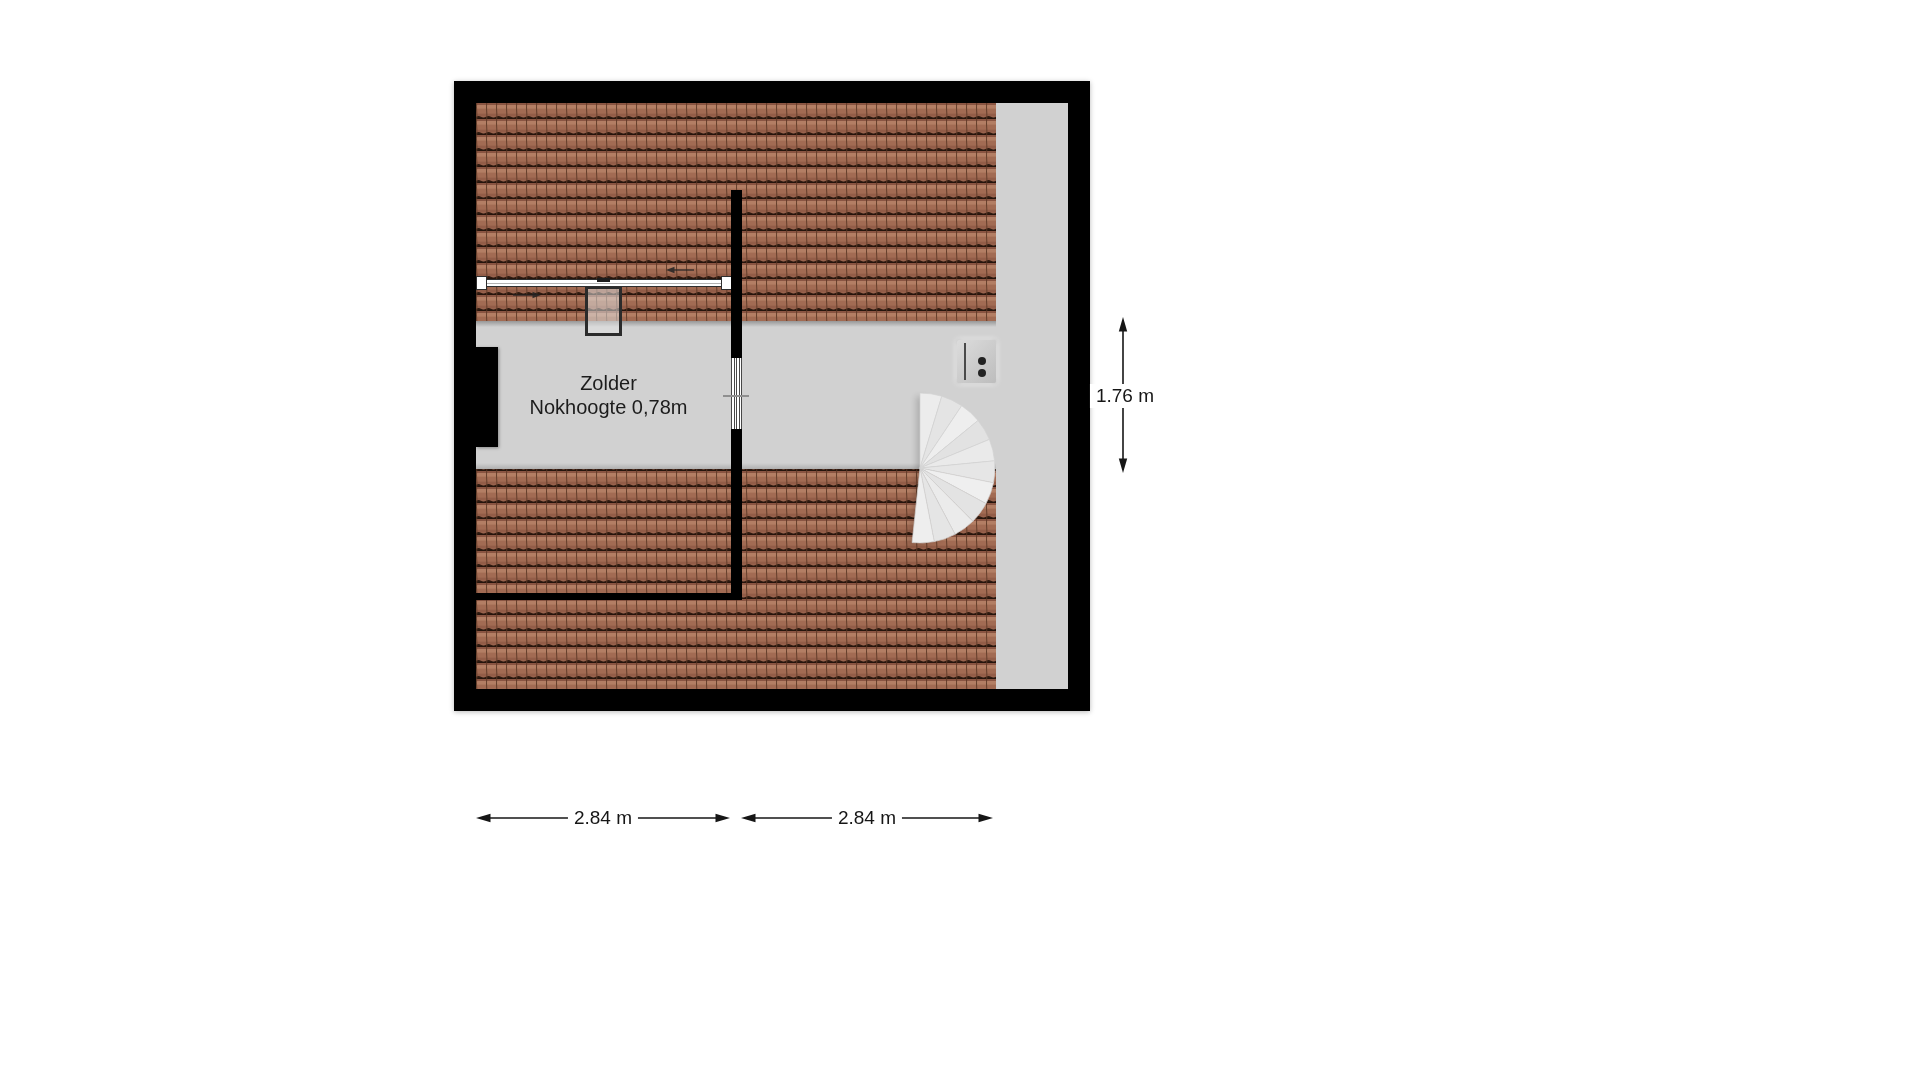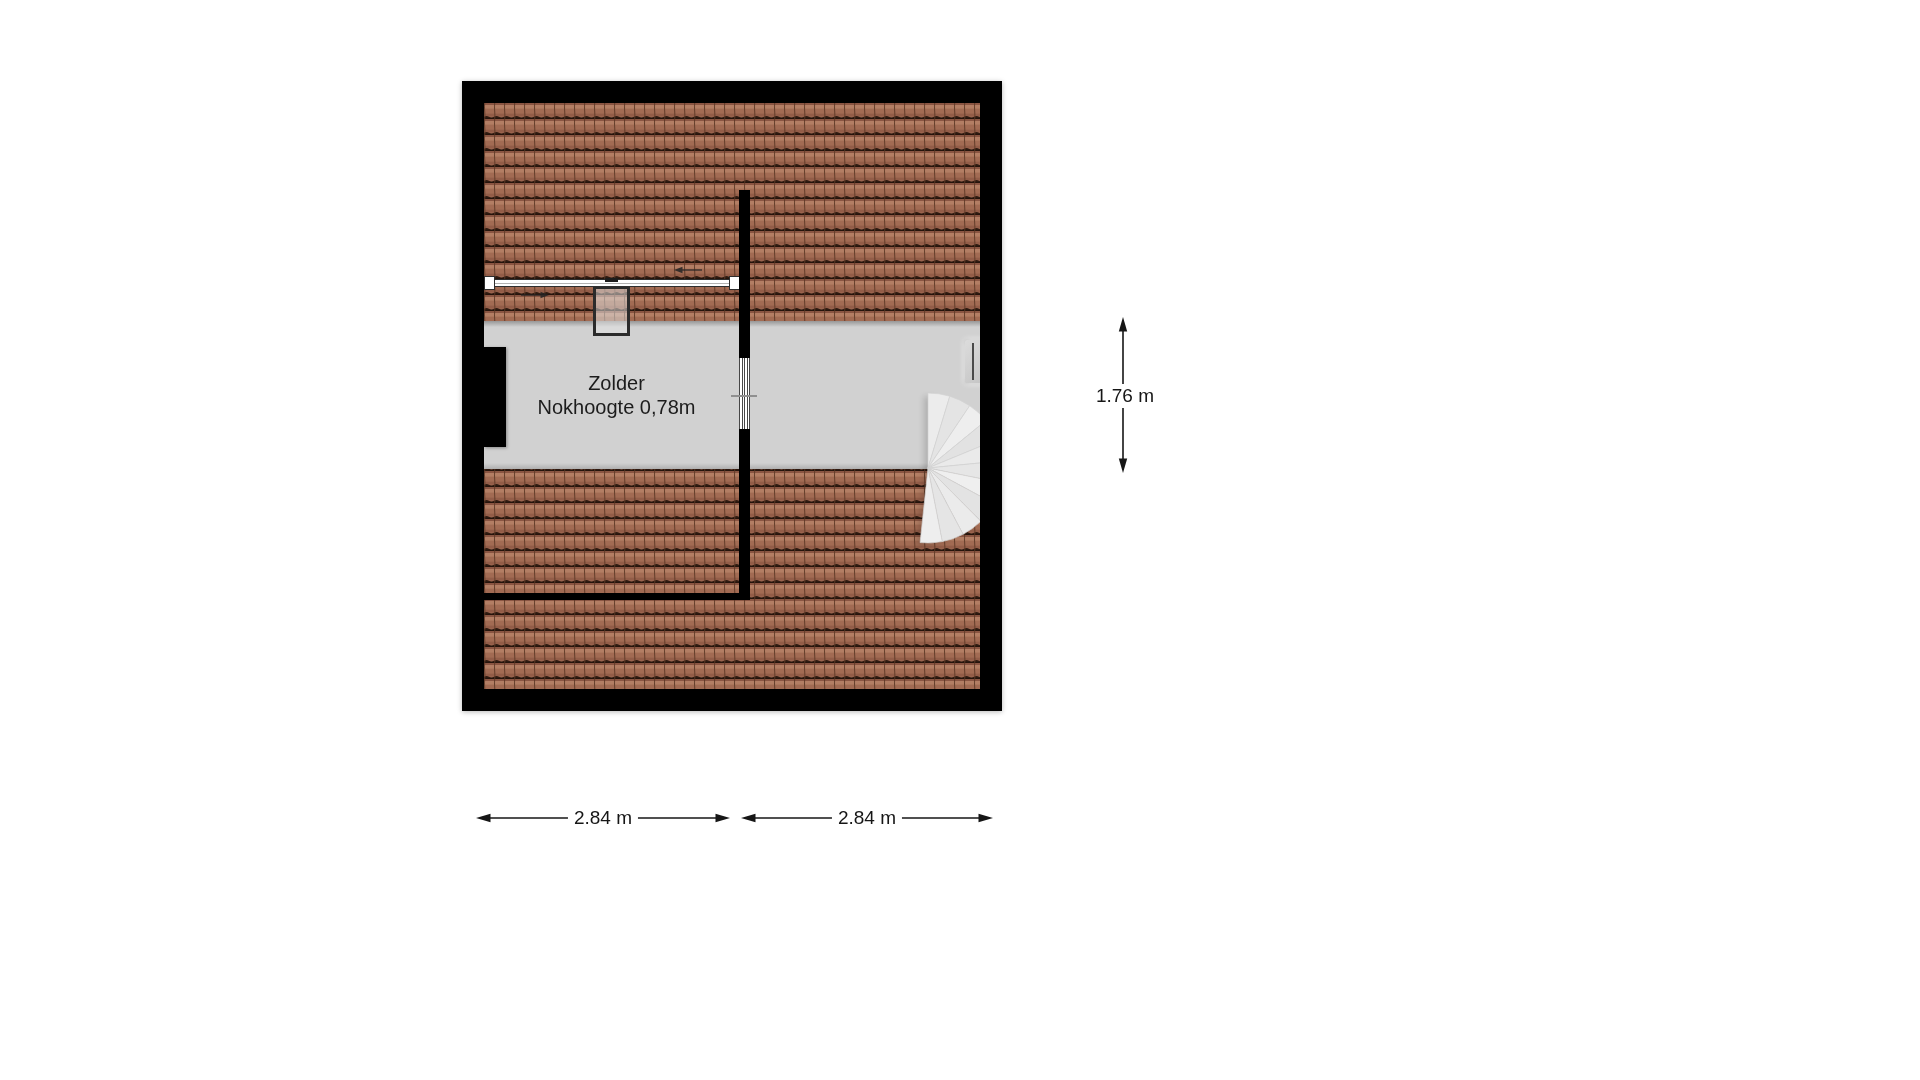--- a/index.html
+++ b/index.html
@@ -6,22 +6,22 @@
     --page:#ffffff; --wall:#000000; --floor:#d1d1d1;
     --tile-base:#a26b53; --tile-highlight:#b37e64; --tile-shadow:#2e1a10;
     --stair:#e9e9e9; --dim:#161616; --text:#1c1c1c;
   }
   *{margin:0;padding:0;box-sizing:border-box;}
   html,body{width:1920px;height:1080px;background:var(--page);overflow:hidden;
     font-family:"Liberation Sans", sans-serif;}
   .canvas{position:relative;width:1920px;height:1080px;background:var(--page);}
 
   
-  .building{position:absolute;left:454px;top:81px;width:540px;height:630px;
-    background:var(--wall);box-shadow:0 1px 5px rgba(0,0,0,.28);margin-left:8px;}
+  .building{position:absolute;left:454px;top:81px;width:636px;height:630px;
+    background:var(--wall);box-shadow:0 1px 5px rgba(0,0,0,.28);}
   .plan-inner{position:absolute;inset:22px;overflow:hidden;background:var(--floor);}
   .plan-svg{position:absolute;left:0;top:0;display:block;}
 
   
   .wall{position:absolute;background:var(--wall);}
   .wall-vertical{left:255px;top:87px;width:11px;height:410px;}
   .wall-horizontal{left:0;top:490px;width:266px;height:7px;}
   .chimney{left:0;top:244px;width:22px;height:100px;box-shadow:1px 1px 3px rgba(0,0,0,.35);}
 
   

